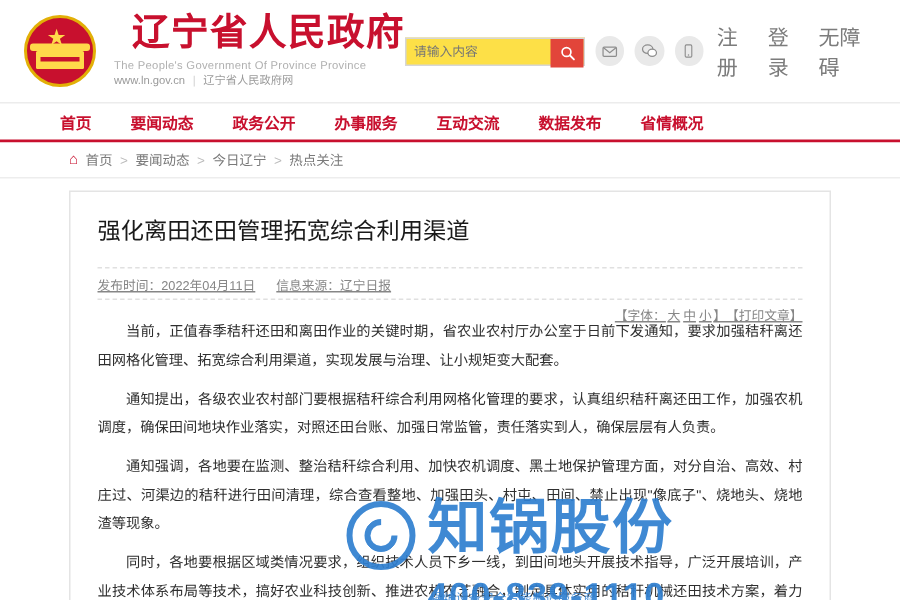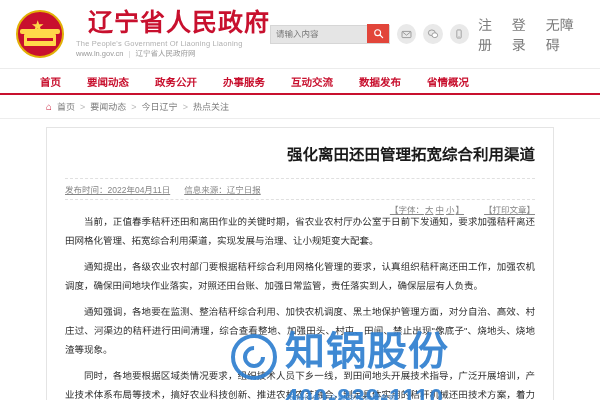--- a/index.html
+++ b/index.html
@@ -75,24 +75,24 @@
   }
   .site-url .sep { color: #d0d0d0; margin: 0 3px; }
 
   .header-right {
     margin-left: auto;
     display: flex;
     align-items: center;
     gap: 7px;
   }
   .searchbox {
-    display: flex; align-items: flex-end;
+    display: flex; align-items: flex-start;
     border: 1px solid #d6d6d6;
     height: 19px;
-    background: #e5e5e5;
+    background: #fde047;
   }
   .searchbox input {
     border: none; outline: none;
     width: 96px; height: 17px;
     font-size: 8.5px; color: #666;
     padding: 0 5px;
     background: transparent;
     font-family: "Liberation Sans", sans-serif;
   }
   .search-btn {
@@ -158,41 +158,41 @@
   }
   .art-sub {
     text-align: center;
     color: #c8102e;
     font-weight: bold;
     font-size: 11.5px;
     line-height: 18px;
     font-family: "Liberation Sans", sans-serif;
   }
   .art-title {
-    text-align: right;
+    text-align: left;
     color: #1a1a1a;
-    font-weight: bold;
+    font-weight: normal;
     font-size: 15.5px;
     line-height: 26px;
     margin-top: 2px;
     font-family: "Liberation Sans", sans-serif;
   }
   .meta {
     margin-top: 10px;
     border-top: 1px dashed #e0e0e0;
     border-bottom: 1px dashed #e0e0e0;
     height: 22px;
     display: flex;
     align-items: center;
     font-size: 8.5px;
     color: #868686;
     gap: 14px;
     text-decoration: underline;
   }
-  .meta .right { margin-left: auto; display:flex; align-items:center; gap: 20px; margin-top: 40px;}
+  .meta .right { margin-left: auto; display:flex; align-items:center; gap: 0; margin-top: 40px;}
   .meta .fsize b { font-weight: normal; color:#868686; cursor:pointer; margin:0 1px;}
   .meta .print { color:#868686; cursor:pointer;text-align:center; }
 
   .body-text {
     margin-top: 12px;
     font-size: 9.5px;
     line-height: 19px;
     color: #2f2f2f;
     text-align: justify;
     font-family: "Liberation Sans", sans-serif;
@@ -246,21 +246,21 @@
 
   <div class="header">
     <div class="emblem">
       <div class="circle"></div>
       <div class="ears"></div>
       <div class="star">★</div>
       <div class="gate"></div>
     </div>
     <div class="title-block">
       <div class="site-title">辽宁省人民政府</div>
-      <div class="site-title-en">The People's Government Of Liaoning Liaoning</div>
+      <div class="site-title-en">The People's Government Of Province Province</div>
       <div class="site-url">
         <span>www.ln.gov.cn</span>
         <span class="sep">|</span>
         <span>辽宁省人民政府网</span>
       </div>
     </div>
 
     <div class="header-right">
       <div class="searchbox">
         <input type="text" placeholder="请输入内容" style="">

